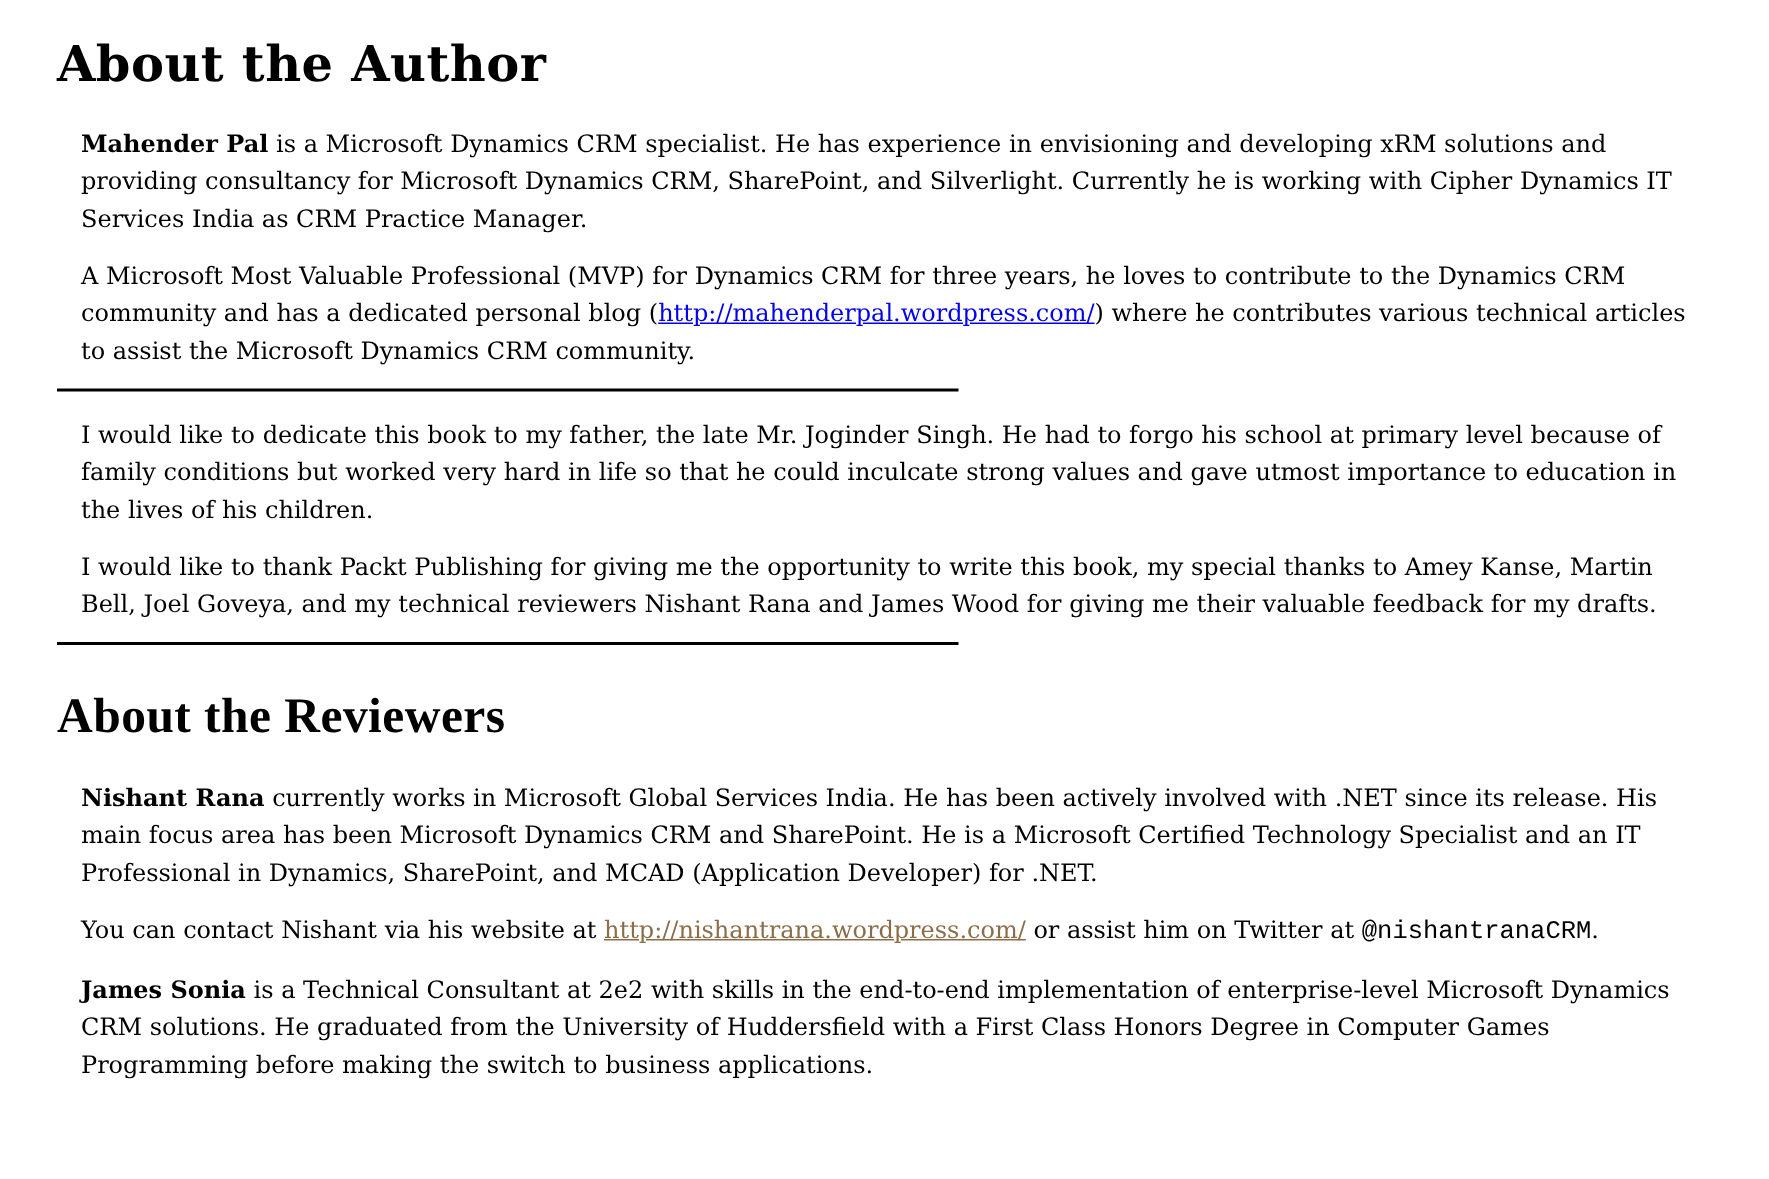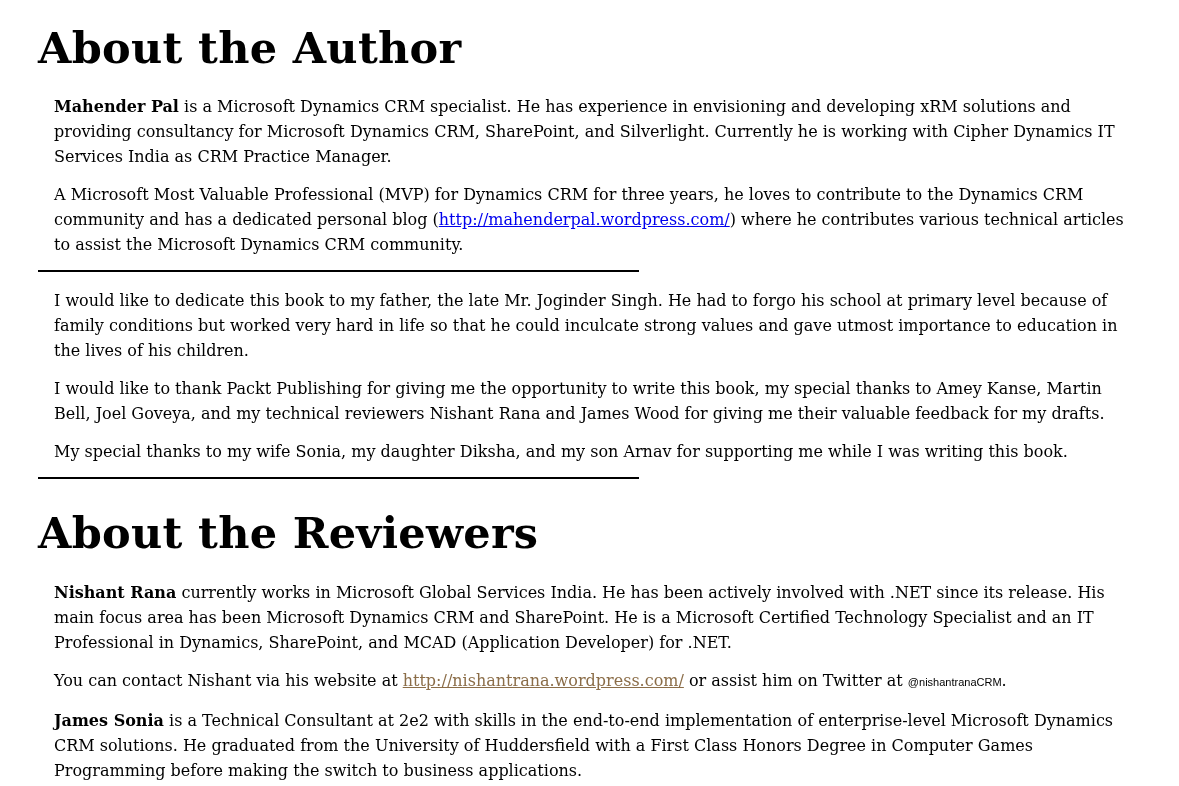--- a/index.html
+++ b/index.html
@@ -18,40 +18,41 @@
     font-family: "DejaVu Serif", serif;
     width: 1179px;
   }
   .page {
     padding: 24px 38px 8px 38px;
     max-width: 1179px;
   }
   h1.section-heading {
     font-family: "DejaVu Serif", serif;
     font-weight: bold;
-    font-size: 43px;
+    font-size: 33px;
     line-height: 1.15;
     margin: 0 0 21px 0;
     letter-spacing: 0.3px;
   }
   h1.section-heading.reviewers {
     margin-top: 30px;
+    font-family: Liberation Serif, serif;
   }
   p.body-paragraph {
     font-size: 16px;
     line-height: 25px;
     margin: 0 0 13px 16px;
     text-align: left;
   }
   p.body-paragraph .bold {
     font-weight: bold;
   }
   p.body-paragraph .mono {
-    font-family: Liberation Sans, sans-serif;
-    font-size: 11px;
+    font-family: Liberation Mono, monospace;
+    font-size: 17px;
   }
   a.link, a.visited-link {
     text-decoration: underline;
     cursor: pointer;
     text-align: center;
   }
   a.link { color: var(--link-color); }
   a.visited-link { color: var(--visited-link-color); }
   hr.rule {
     border: none;
@@ -70,21 +71,20 @@
   <p class="body-paragraph"><span class="bold">Mahender Pal</span><span class="normal"> is a Microsoft Dynamics CRM specialist. He has experience in envisioning and developing xRM solutions and providing consultancy for Microsoft Dynamics CRM, SharePoint, and Silverlight. Currently he is working with Cipher Dynamics IT Services India as CRM Practice Manager.</span></p>
 
   <p class="body-paragraph"><span class="normal">A Microsoft Most Valuable Professional (MVP) for Dynamics CRM for three years, he loves to contribute to the Dynamics CRM community and has a dedicated personal blog (</span><a href="#" class="link">http://mahenderpal.wordpress.com/</a><span class="normal">) where he contributes various technical articles to assist the Microsoft Dynamics CRM community.</span></p>
 
   <hr class="rule">
 
   <p class="body-paragraph"><span class="normal">I would like to dedicate this book to my father, the late Mr. Joginder Singh. He had to forgo his school at primary level because of family conditions but worked very hard in life so that he could inculcate strong values and gave utmost importance to education in the lives of his children.</span></p>
 
   <p class="body-paragraph"><span class="normal">I would like to thank Packt Publishing for giving me the opportunity to write this book, my special thanks to Amey Kanse, Martin Bell, Joel Goveya, and my technical reviewers Nishant Rana and James Wood for giving me their valuable feedback for my drafts.</span></p>
 
-  <p class="body-paragraph"><span class="normal">My special thanks to my wife Sonia, my daughter Diksha, and my son Arnav for supporting me while I was writing this book.</span></p>
 
 
   <hr class="rule">
 
   <h1 class="section-heading reviewers">About the Reviewers</h1>
 
   <p class="body-paragraph"><span class="bold">Nishant Rana</span><span class="normal"> currently works in Microsoft Global Services India. He has been actively involved with .NET since its release. His main focus area has been Microsoft Dynamics CRM and SharePoint. He is a Microsoft Certified Technology Specialist and an IT Professional in Dynamics, SharePoint, and MCAD (Application Developer) for .NET.</span></p>
 
   <p class="body-paragraph"><span class="normal">You can contact Nishant via his website at </span><a href="#" class="visited-link">http://nishantrana.wordpress.com/</a><span class="normal"> or assist him on Twitter at </span><span class="mono">@nishantranaCRM</span><span class="normal">.</span></p>
 

